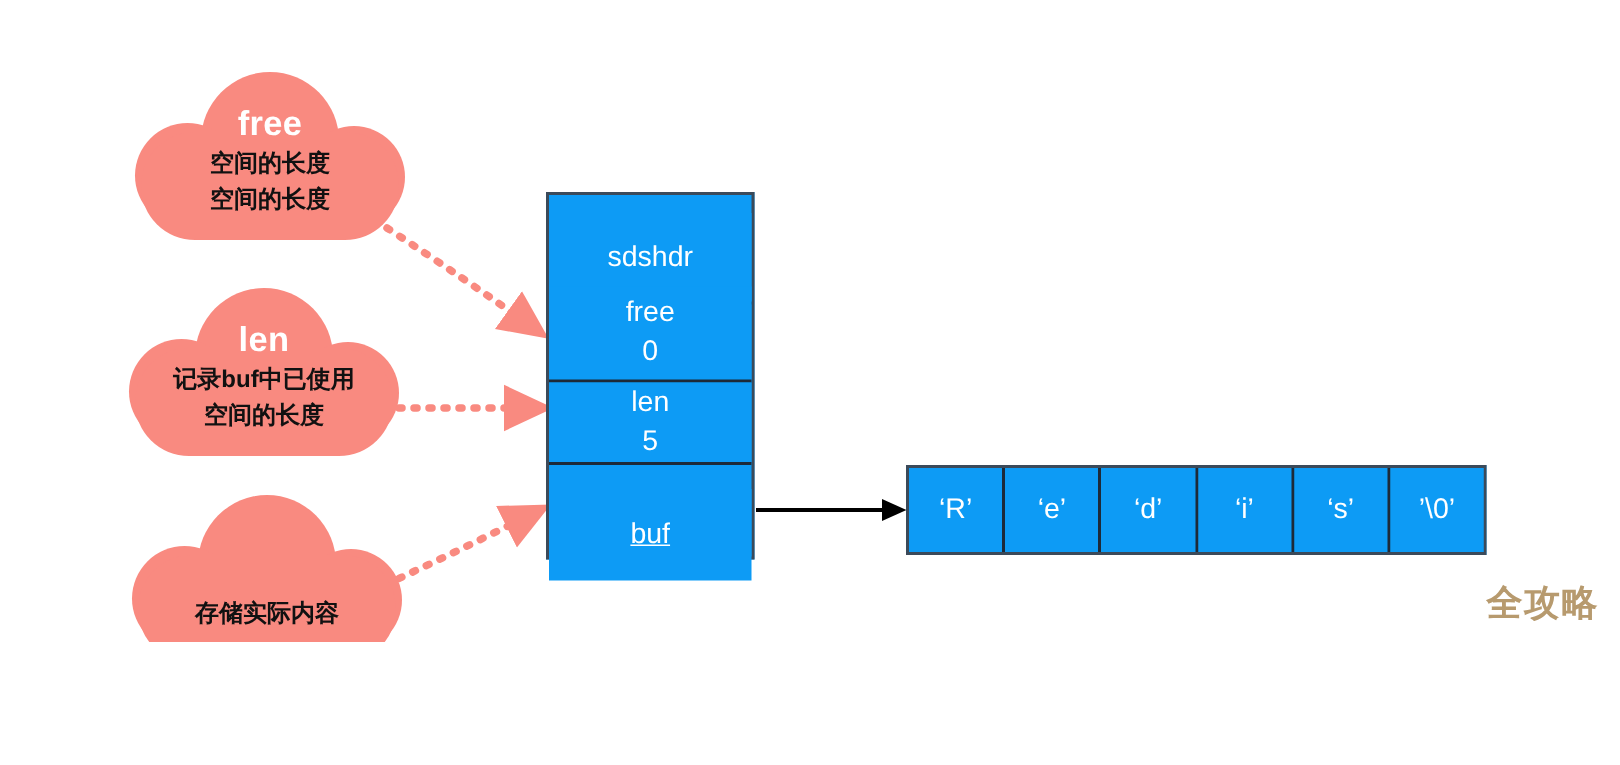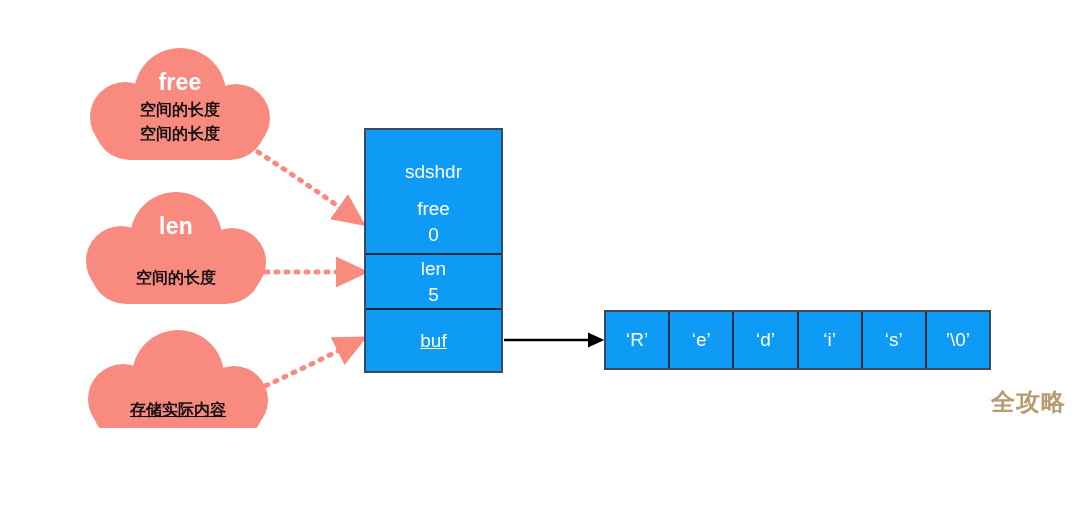--- a/index.html
+++ b/index.html
@@ -154,44 +154,45 @@
     <div class="cloud-text cloud-body" style="top:52px;">空间的长度</div>
     <div class="cloud-text cloud-body" style="top:76px;">空间的长度</div>
   </div>
 
   <div class="cloud" style="left:86px; top:192px;">
     <div class="puff" style="left:44px;  top:0px;  width:92px; height:92px;"></div>
     <div class="puff" style="left:0px;   top:34px; width:70px; height:70px;"></div>
     <div class="puff" style="left:112px; top:36px; width:68px; height:68px;"></div>
     <div class="base" style="left:4px;   top:40px; width:172px; height:72px;"></div>
     <div class="cloud-text cloud-title" style="top:20px;">len</div>
+    <div class="cloud-text cloud-body" style="top:52px;">记录buf中已使用</div>
     <div class="cloud-text cloud-body" style="top:76px;">空间的长度</div>
   </div>
 
   <div class="cloud" style="left:88px; top:330px;">
     <div class="puff" style="left:44px;  top:0px;  width:92px; height:92px;"></div>
     <div class="puff" style="left:0px;   top:34px; width:70px; height:70px;"></div>
     <div class="puff" style="left:112px; top:36px; width:68px; height:68px;"></div>
     <div class="base" style="left:4px;   top:40px; width:172px; height:72px;"></div>
-    <div class="cloud-text cloud-body" style="top:70px;text-decoration:underline;">存储实际内容</div>
+    <div class="cloud-text cloud-body" style="top:70px;">存储实际内容</div>
   </div>
 
   <div class="struct" style="left:364px; top:128px; width:139px; height:245px;">
     <div class="struct-row" style="top:12px; height:61px;">
       <span>sdshdr</span>
     </div>
     <div class="struct-row" style="top:61px; height:64px;">
       <span>free</span>
       <span>0</span>
     </div>
     <div class="struct-row" style="top:125px; height:55px;">
       <span>len</span>
       <span>5</span>
     </div>
-    <div class="struct-row last" style="top:180px; height:61px;text-decoration:underline;">
+    <div class="struct-row last" style="top:196px; height:61px;text-decoration:underline;">
       <span>buf</span>
     </div>
   </div>
 
   <div class="chararray" style="left:604px; top:310px; width:387px; height:60px;">
     <div class="char-cell">‘R’</div>
     <div class="char-cell">‘e’</div>
     <div class="char-cell">‘d’</div>
     <div class="char-cell">‘i’</div>
     <div class="char-cell">‘s’</div>

